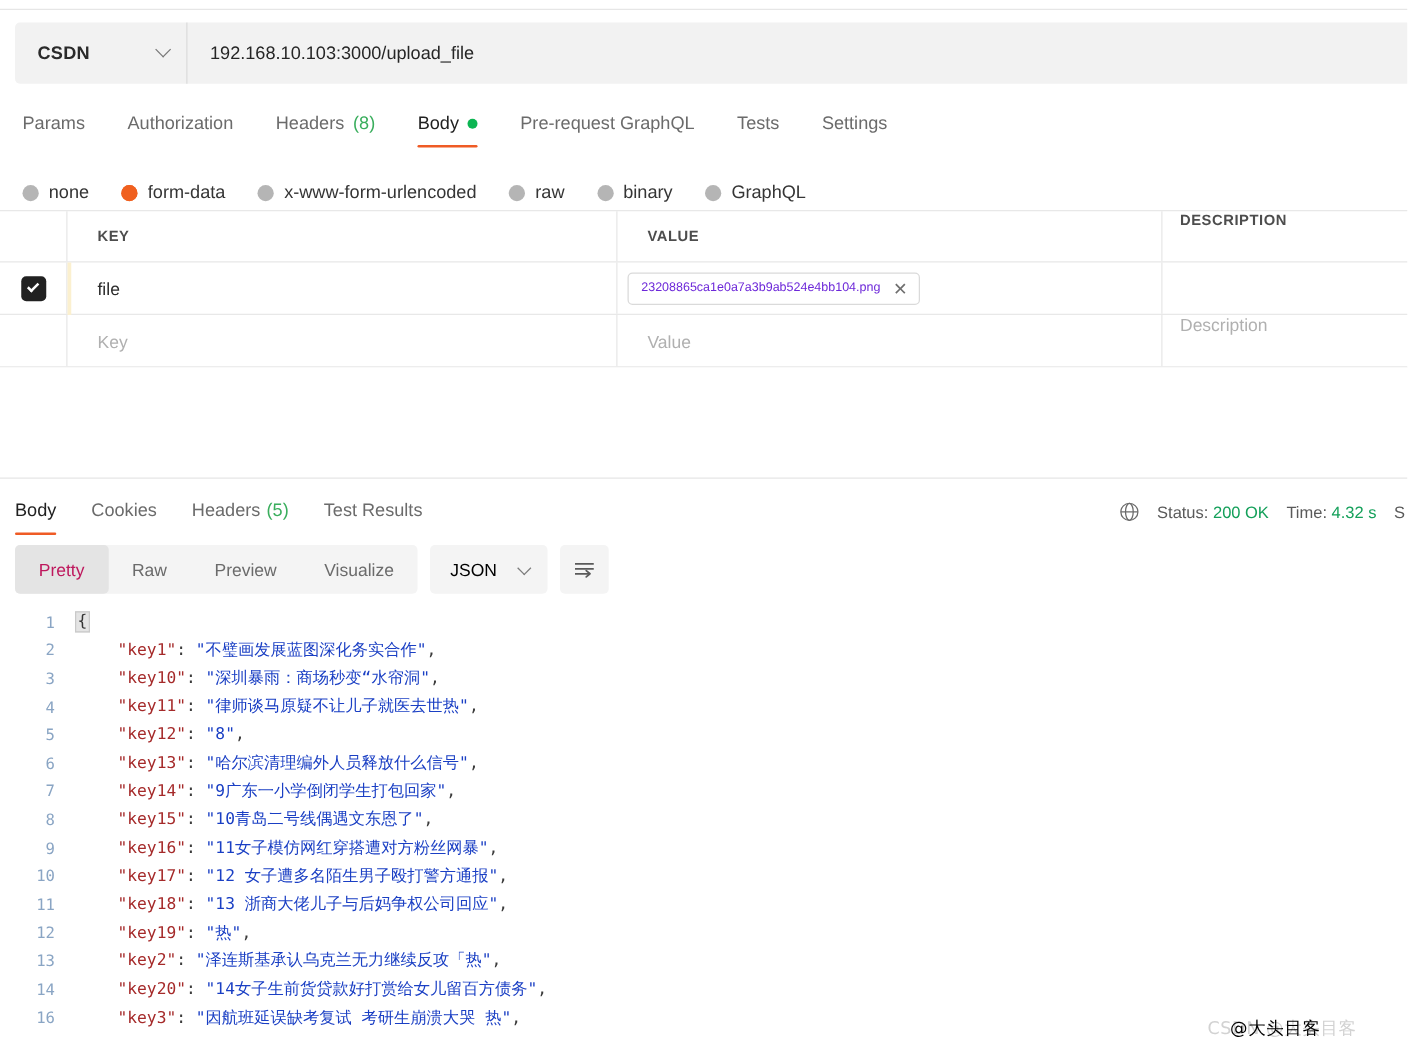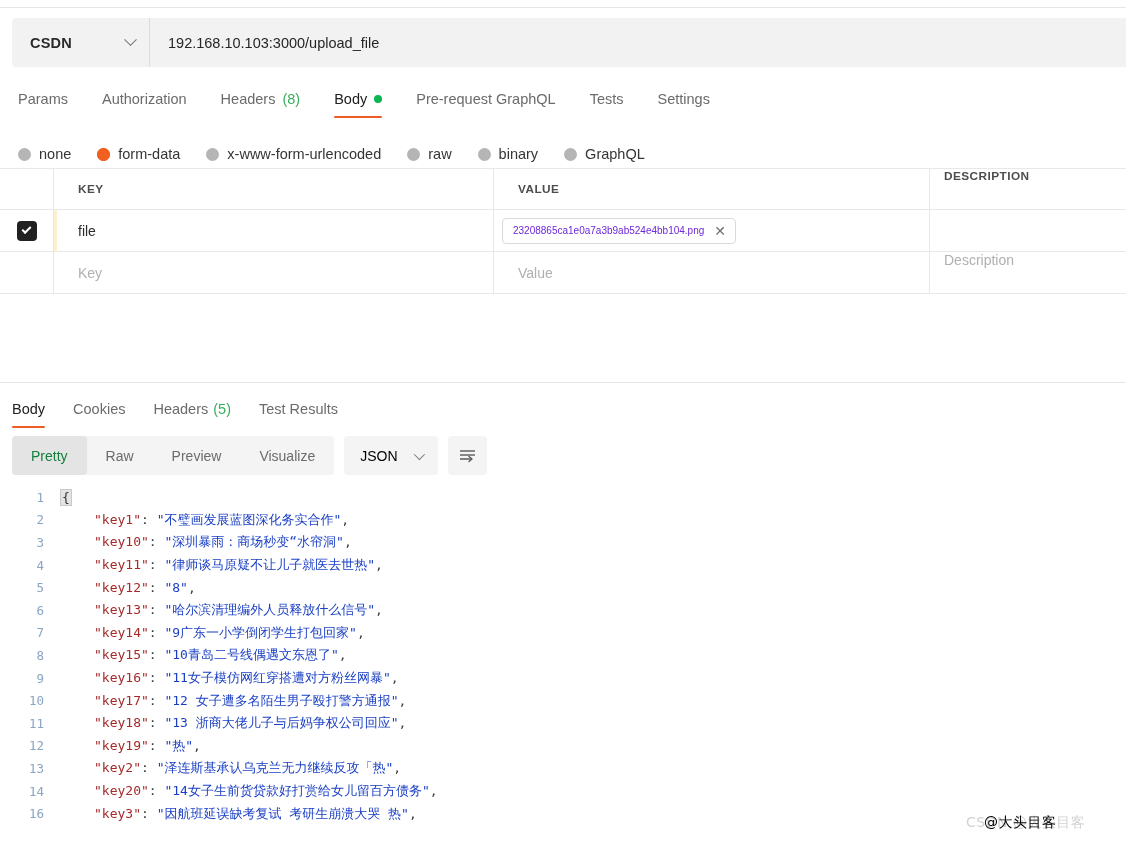--- a/index.html
+++ b/index.html
@@ -111,21 +111,21 @@
     display: flex; align-items: center; gap: 14px; font-size: 13.2px; color: #5a5a5a;
     padding-right: 2px;
   }
   .resp-meta .val { color: #14a05a; }
   .globe { width: 17px; height: 17px; }
 
   
   .resp-toolbar { position: absolute; top: 436px; left: 12px; display: flex; align-items: center; gap: 10px; }
   .seg { display: flex; background: #f4f4f4; border-radius: 4px; height: 39px; align-items: center; }
   .seg-btn { height: 39px; padding: 0 19px; display: flex; align-items: center; font-size: 14px; color: #6b6b6b; border-radius: 4px; }
-  .seg-btn.active { background: #e4e4e4; color: #15803d; text-align: right; }
+  .seg-btn.active { background: #e4e4e4; color: #be185d; text-align: right; }
   .fmt-sel { display: flex; align-items: center; gap: 16px; height: 39px; background: #f4f4f4; border-radius: 4px; padding: 0 16px; font-size: 14px; color: #000000; }
   .chev-sm { display: inline-block; width: 8px; height: 8px; border-right: 1.5px solid #7b7b7b; border-bottom: 1.5px solid #7b7b7b; transform: rotate(45deg) translateY(-2px); }
   .wrap-btn { width: 39px; height: 39px; background: #f4f4f4; border-radius: 4px; display: flex; align-items: center; justify-content: center; }
 
   
   .code-area { position: absolute; top: 486px; left: 0; width: 1126px; height: 359px; background: #fff; overflow: hidden; }
   .code-line { display: flex; height: 22.6px; align-items: center; font-family: "DejaVu Sans Mono", "Liberation Mono", monospace; font-size: 13px; }
   .ln { width: 56px; text-align: right; padding-right: 12px; color: #8aa5c4; font-size: 12.5px; font-family: "DejaVu Sans Mono", monospace; flex: none; }
   .code-body { position: relative; padding-left: 24px; white-space: pre; font-size: 13px; }
   .gut-line { position: absolute; top: 505px; left: 80px; width: 1px; height: 340px; background: #e2e2e2; }
@@ -274,20 +274,36 @@
     </div>
     <div class="resp-tab">
       <span>Headers</span>
       <span class="cnt">(5)</span>
     </div>
     <div class="resp-tab">
       <span>Test Results</span>
     </div>
   </div>
 
+  <div class="resp-meta">
+    <svg class="globe" viewBox="0 0 20 20">
+      <circle cx="10" cy="10" r="8" fill="none" stroke="#6b6b6b" stroke-width="1.2"></circle>
+      <ellipse cx="10" cy="10" rx="3.6" ry="8" fill="none" stroke="#6b6b6b" stroke-width="1.2"></ellipse>
+      <line x1="2" y1="10" x2="18" y2="10" stroke="#6b6b6b" stroke-width="1.2"></line>
+    </svg>
+    <span>
+      <span>Status:</span>
+      <span class="val">200 OK</span>
+    </span>
+    <span>
+      <span>Time:</span>
+      <span class="val">4.32 s</span>
+    </span>
+    <span>S</span>
+  </div>
 
   <div class="resp-toolbar">
     <div class="seg">
       <div class="seg-btn active">
         <span>Pretty</span>
       </div>
       <div class="seg-btn">
         <span>Raw</span>
       </div>
       <div class="seg-btn">

